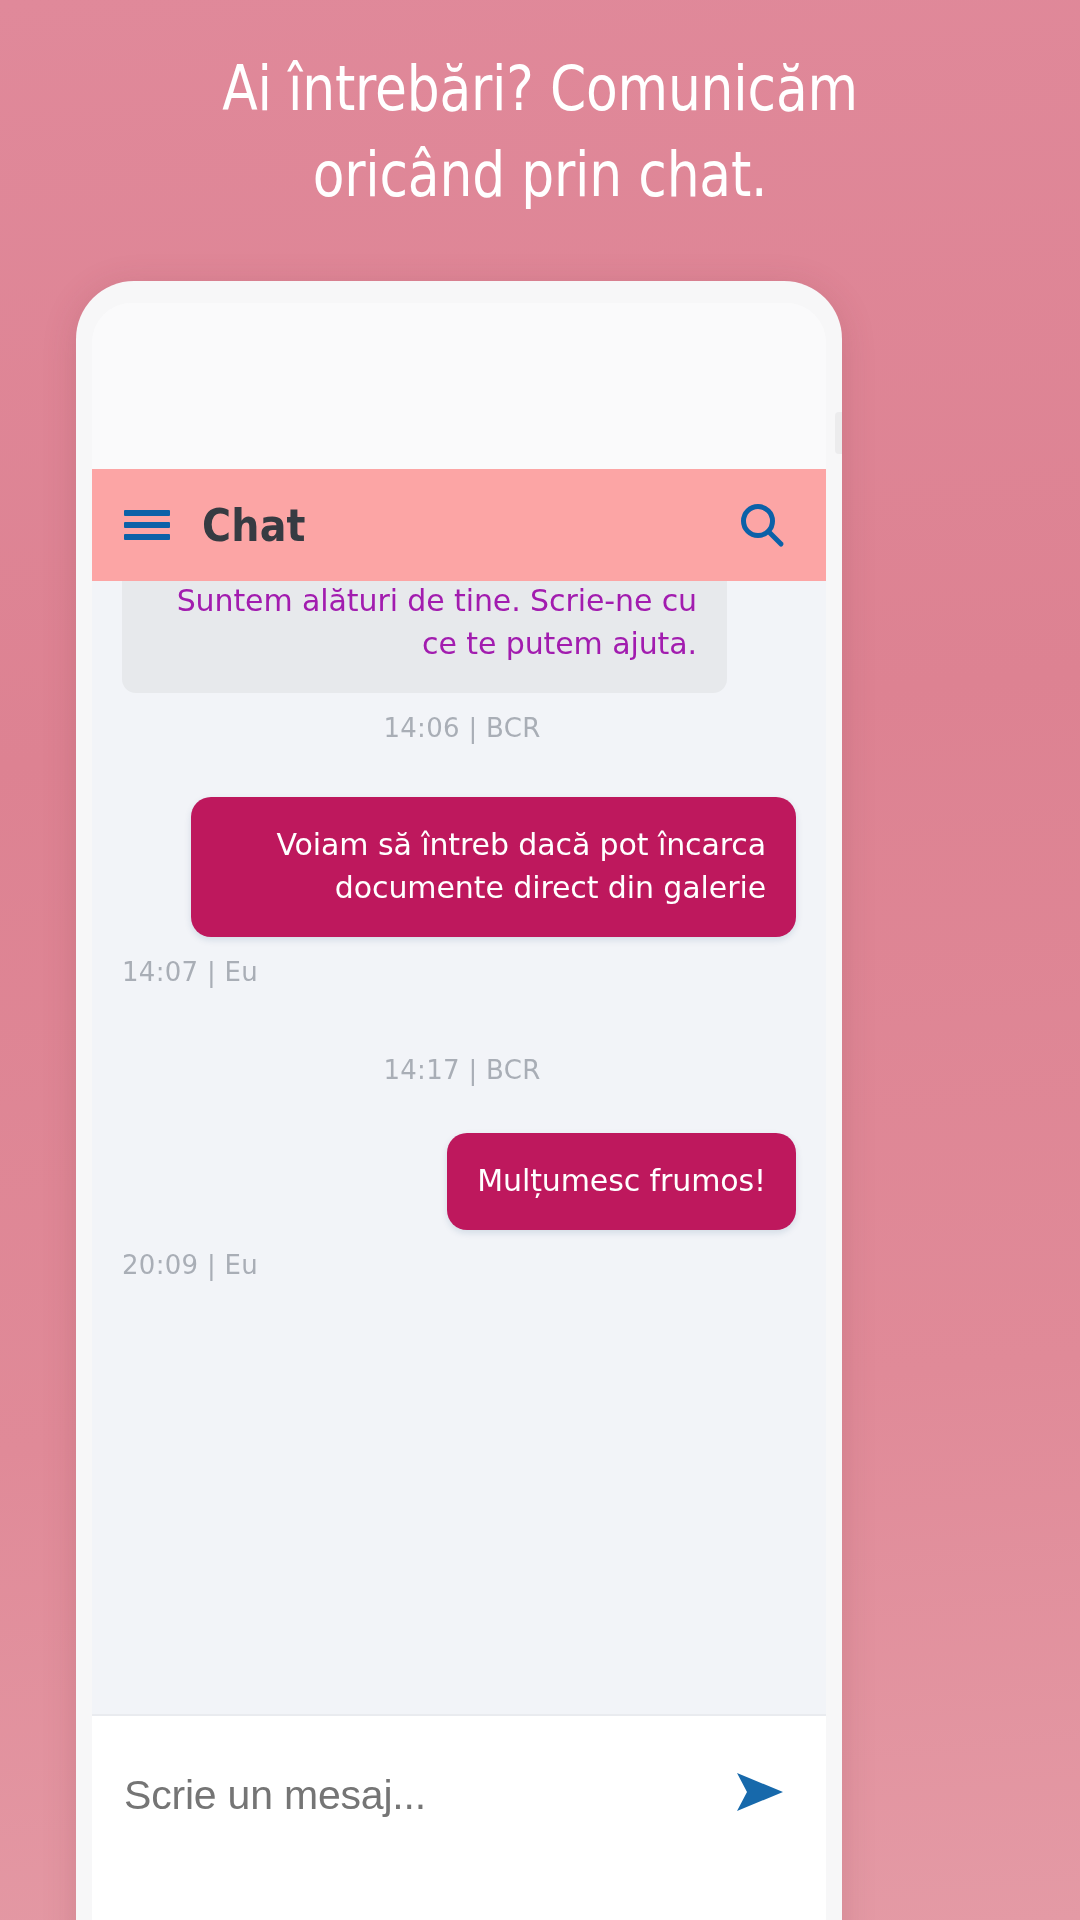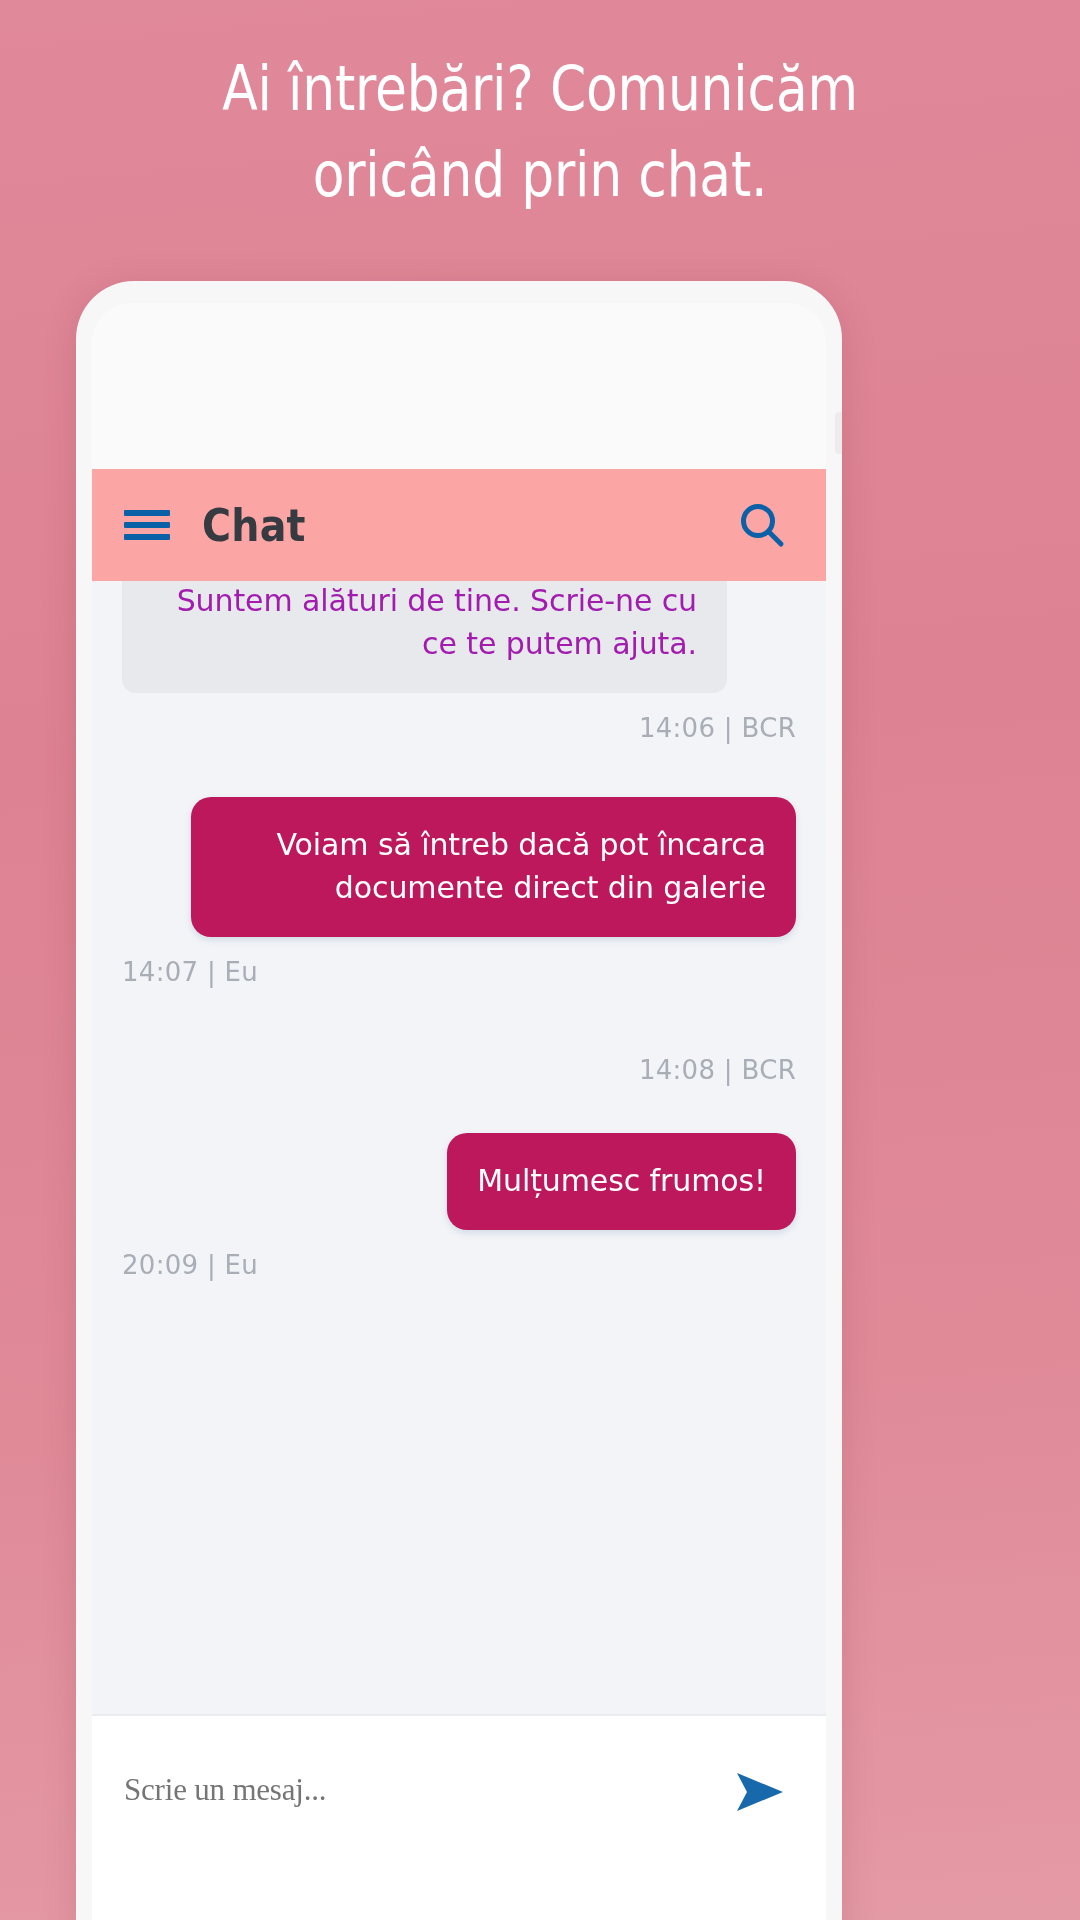--- a/index.html
+++ b/index.html
@@ -176,21 +176,21 @@
   }
 
   .meta {
     font-size: 26px;
     line-height: 34px;
     color: #a9aeb6;
     font-family: "DejaVu Sans", sans-serif;
     letter-spacing: 0.3px;
   }
   .meta-row { display: flex; }
-  .meta-row.left  { justify-content: flex-end; padding-left: 6px; }
+  .meta-row.left  { justify-content: center; padding-left: 6px; }
   .meta-row.right { justify-content: flex-start;  padding-right: 6px; }
 
   .sp-18 { height: 18px; }
   .sp-46 { height: 46px; }
   .sp-52 { height: 52px; }
 
   
   .input-bar {
     position: absolute;
     left: 0;
@@ -198,22 +198,22 @@
     width: 734px;
     height: 267px;
     background: #ffffff;
     border-top: 2px solid #e9ebef;
     display: flex;
     align-items: flex-start;
     padding: 56px 38px 0 32px;
   }
   .msg-input {
     flex: 1;
-    font-family: Liberation Serif, serif;
-    font-size: 31px;
+    font-family: Liberation Sans, sans-serif;
+    font-size: 41px;
     color: #15803d;
     border: none;
     outline: none;
     background: transparent;
     padding: 0;
     letter-spacing: -0.2px;
   }
   .send-btn {
     width: 56px;
     height: 48px;
@@ -272,21 +272,21 @@
       </div>
       <div class="sp-18"></div>
       <div class="meta-row right">
         <span class="meta">14:07 | Eu</span>
       </div>
 
       <div class="sp-46"></div>
 
       <div class="sp-18"></div>
       <div class="meta-row left">
-        <span class="meta">14:08 | BCR</span>
+        <span class="meta">14:17 | BCR</span>
       </div>
 
       <div class="sp-46"></div>
 
       <div class="msg-row right">
         <div class="bubble me">Mulțumesc frumos!</div>
       </div>
       <div class="sp-18"></div>
       <div class="meta-row right">
         <span class="meta">20:09 | Eu</span>

